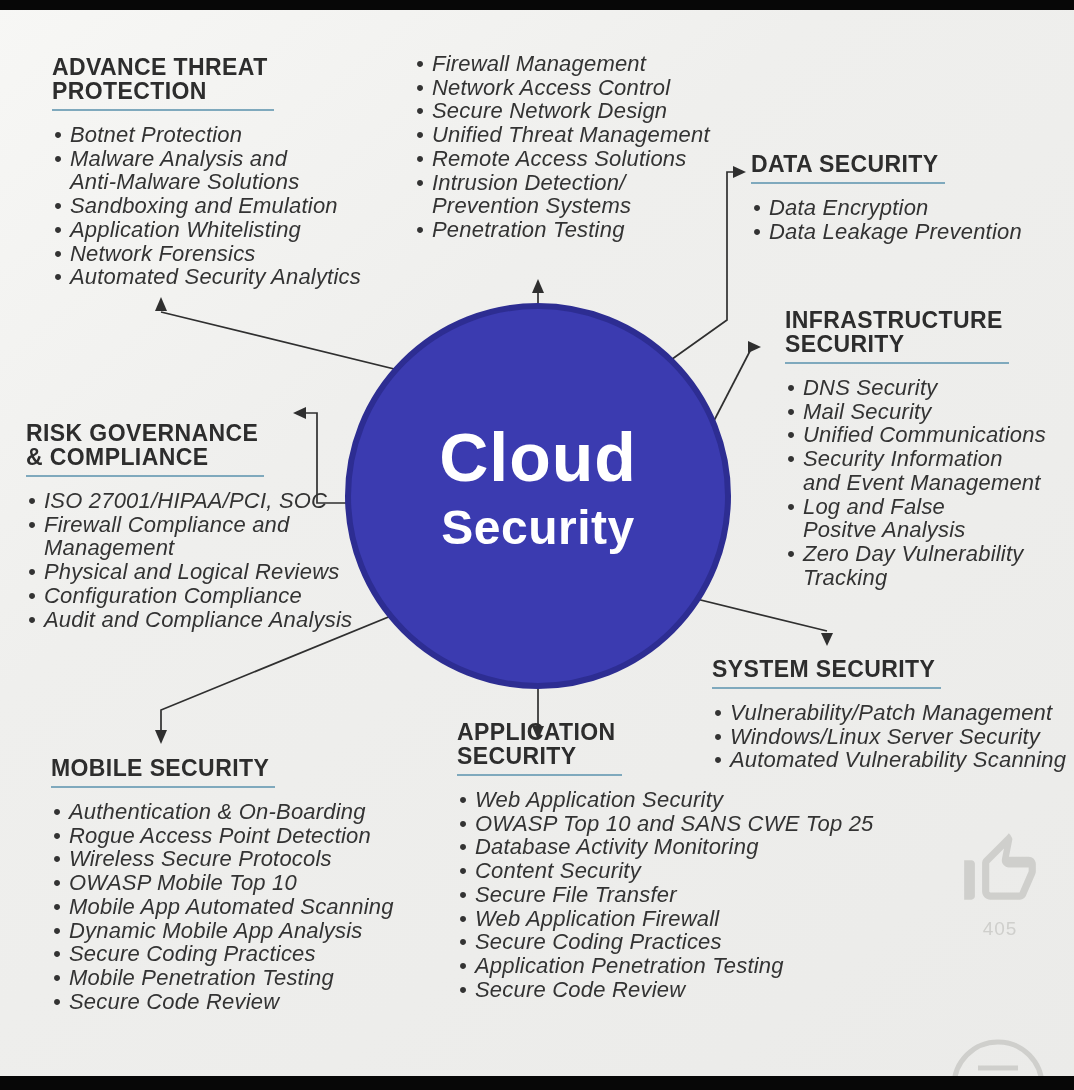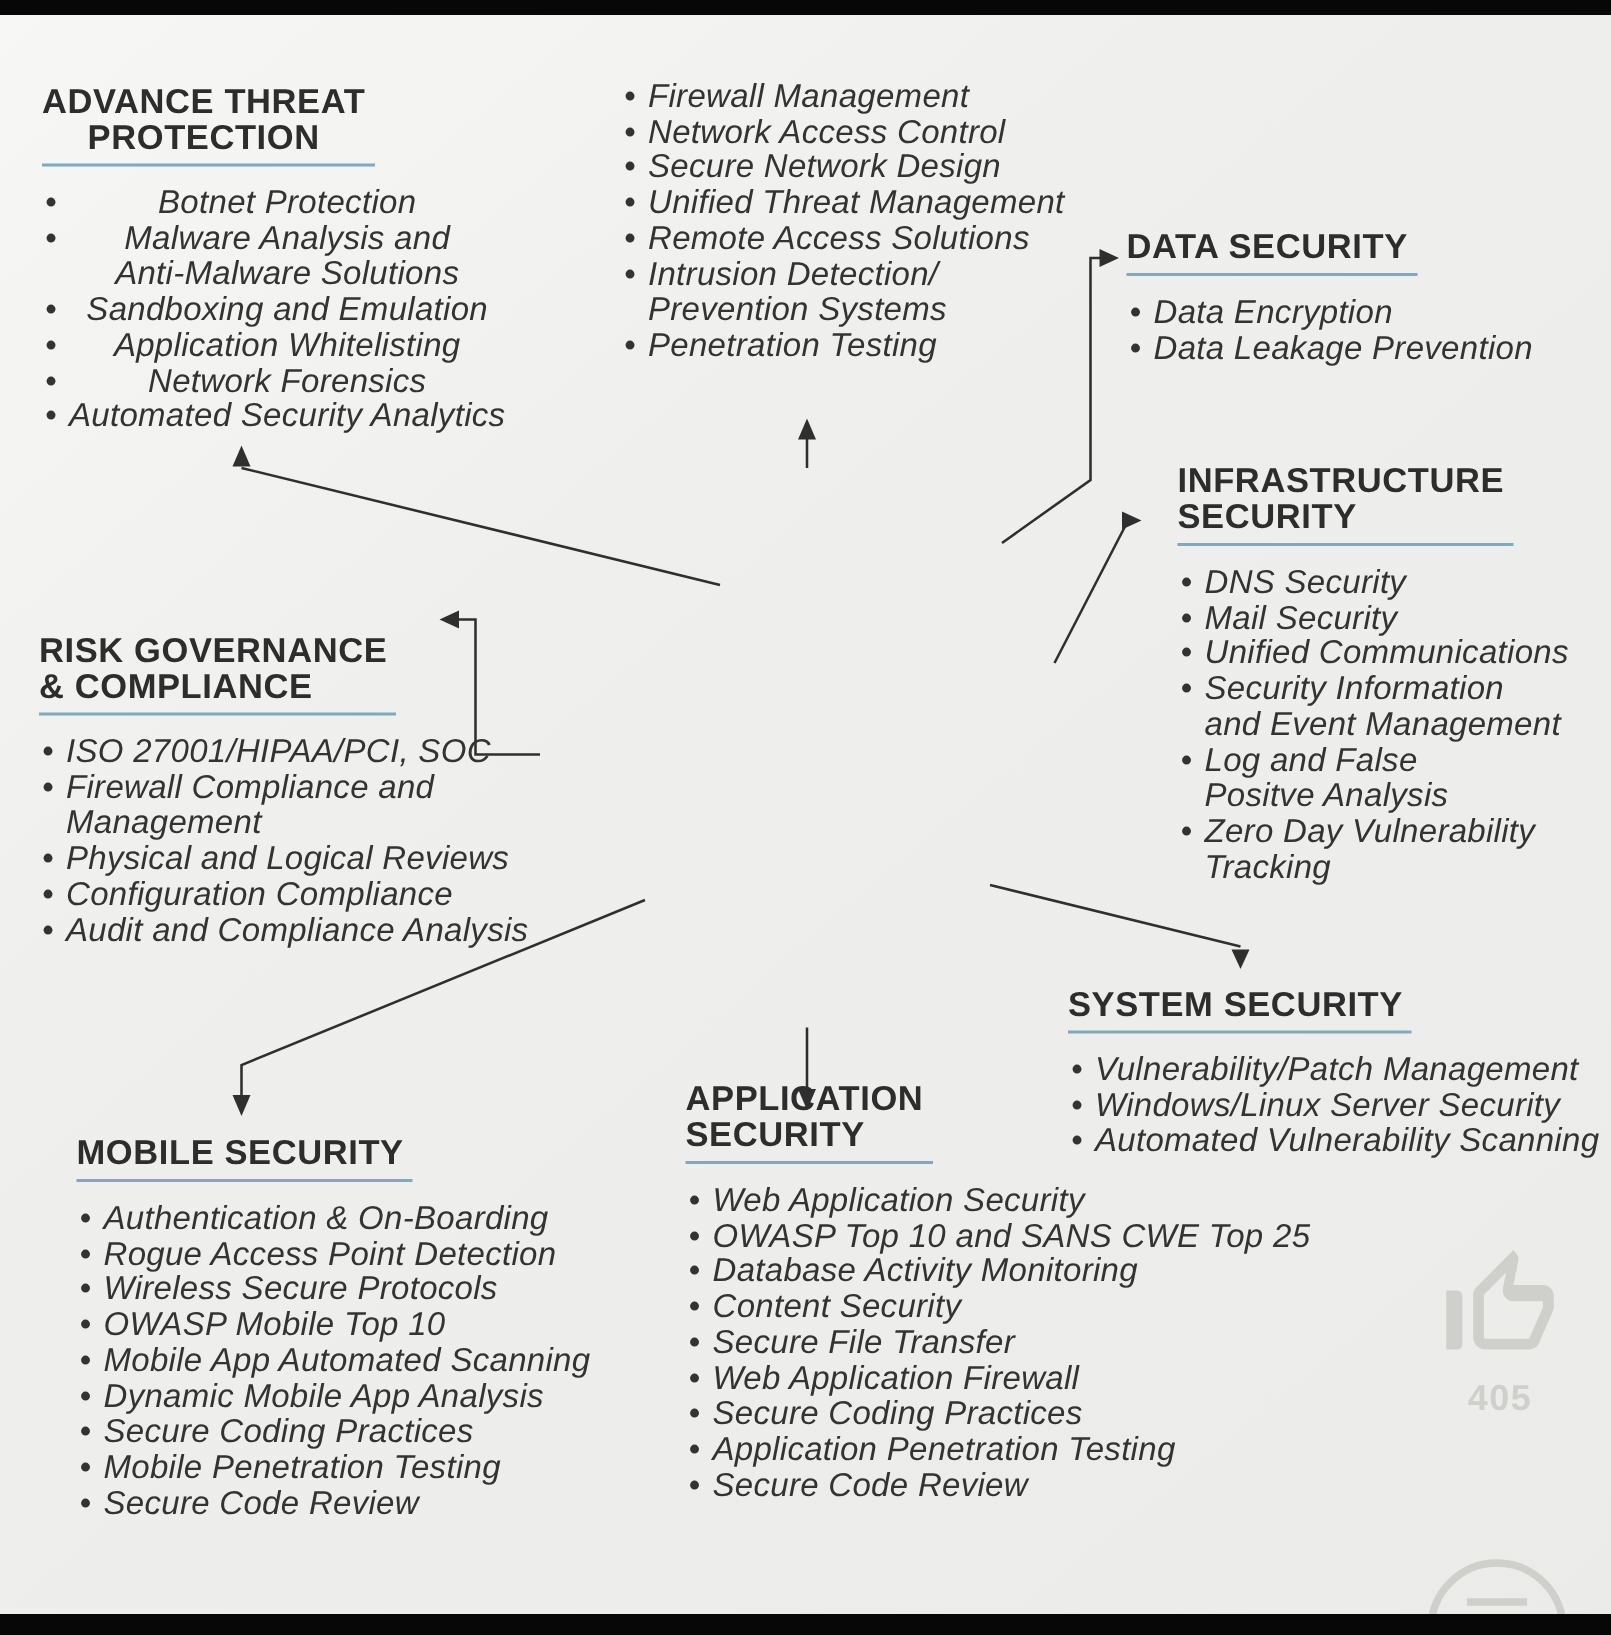--- a/index.html
+++ b/index.html
@@ -24,32 +24,32 @@
 
   .group{position:absolute;z-index:3;}
   .g-title{margin:0;font-size:23px;font-weight:700;line-height:24px;color:var(--heading-text,#2d2d2d);
     letter-spacing:.4px;white-space:pre-line;width:fit-content;padding:0 6px 6px 0;
     border-bottom:2px solid var(--underline,#7fa9bd);}
   .g-list{margin:12px 0 0;padding:0;list-style:none;}
   .g-list .item{position:relative;padding-left:18px;font-size:22px;line-height:23.7px;
     letter-spacing:.2px;color:var(--body-text,#333);white-space:pre-line;font-style:italic;}
   .g-list .item::before{content:"\2022";position:absolute;left:2px;top:0;}
 
-  .group-atp{left:28px;top:55px;text-align:center;}
+  .group-atp{left:52px;top:55px;}
   .group-net{left:414px;top:40px;}
   .group-data{left:751px;top:152px;}
   .group-infra{left:785px;top:308px;}
   .group-risk{left:26px;top:421px;}
   .group-sys{left:712px;top:657px;}
   .group-mob{left:51px;top:756px;}
   .group-app{left:457px;top:720px;}
 
   .like-widget{position:absolute;left:948px;top:828px;width:104px;text-align:center;z-index:4;}
   .thumb{fill:var(--overlay-icon,#cfcfcc);}
-  .like-count{font-size:24px;font-weight:700;color:var(--overlay-icon,#cfcfcc);letter-spacing:1px;}
+  .like-count{font-size:19px;font-weight:400;color:var(--overlay-icon,#cfcfcc);letter-spacing:1px;}
   .comment-widget{position:absolute;left:946px;top:1034px;z-index:4;}
   .cmt{stroke:var(--overlay-icon,#cfcfcc);fill:none;stroke-width:5;}
 </style>
 </head>
 <body>
 
 <div id="canvas">
 
   <svg id="connectors" width="1074" height="1090">
 
@@ -71,20 +71,24 @@
     <polyline class="cline" points="660,590 827,631"></polyline>
     <polygon class="ahead" points="827,646 821,633 833,633"></polygon>
 
     <polyline class="cline" points="430,600 161,710 161,731"></polyline>
     <polygon class="ahead" points="161,744 155,730 167,730"></polygon>
 
     <polyline class="cline" points="538,685 538,727"></polyline>
     <polygon class="ahead" points="538,740 532,726 544,726"></polygon>
   </svg>
 
+  <div class="circle">
+    <div class="c1">Cloud</div>
+    <div class="c2">Security</div>
+  </div>
 
   <section class="group group-atp">
     <h2 class="g-title">ADVANCE THREAT
 PROTECTION</h2>
     <ul class="g-list">
         <li class="item">Botnet Protection</li>
         <li class="item">Malware Analysis and
 Anti-Malware Solutions</li>
         <li class="item">Sandboxing and Emulation</li>
         <li class="item">Application Whitelisting</li>

